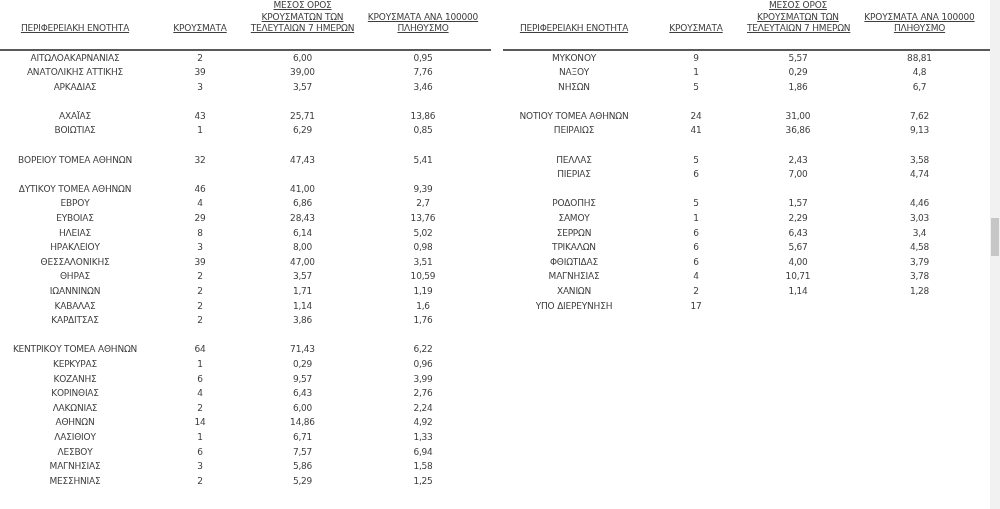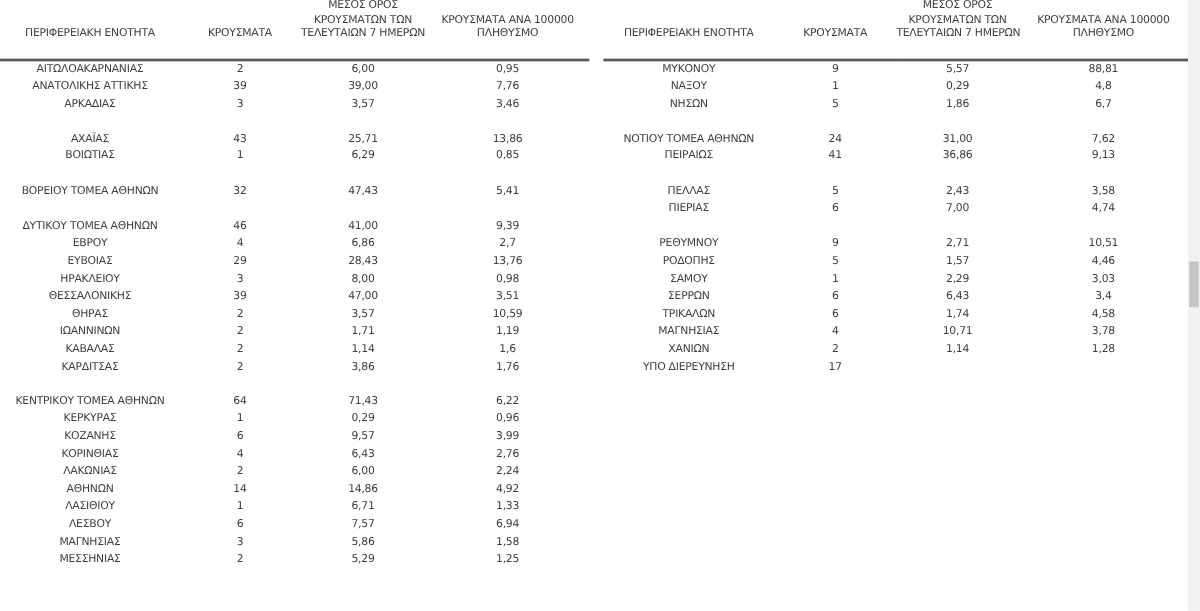--- a/index.html
+++ b/index.html
@@ -16,20 +16,21 @@
   table{border-collapse:collapse;table-layout:fixed;position:absolute;top:0;}
   #table-left{left:0;width:491px;}
   #table-right{left:503px;width:487px;}
   th,td{
     text-align:center;white-space:nowrap;overflow:visible;
     font-weight:normal;padding:0;font-size:9px;letter-spacing:-0.2px;color:var(--text);
   }
   th{
     vertical-align:bottom;line-height:11.5px;padding-bottom:14px;
     border-bottom:2px solid var(--rule);
+    text-decoration:underline;
   }
   thead tr{height:42px;}
   tbody td{height:14.594px;line-height:14.594px;}
   tbody tr.blank td{height:14.594px;}
   td.italic{}
   .scrollbar{
     position:absolute;right:0;top:0;width:10px;height:509px;background:var(--track);
   }
   .scrollbar .thumb{
     position:absolute;left:1px;width:8px;top:218px;height:38px;background:var(--thumb);
@@ -131,20 +132,26 @@
     <td>6,86</td>
     <td>2,7</td>
   </tr>
       <tr>
     <td>ΕΥΒΟΙΑΣ</td>
     <td>29</td>
     <td>28,43</td>
     <td>13,76</td>
   </tr>
       <tr>
+    <td>ΗΛΕΙΑΣ</td>
+    <td>8</td>
+    <td>6,14</td>
+    <td>5,02</td>
+  </tr>
+      <tr>
     <td>ΗΡΑΚΛΕΙΟΥ</td>
     <td>3</td>
     <td>8,00</td>
     <td>0,98</td>
   </tr>
       <tr>
     <td>ΘΕΣΣΑΛΟΝΙΚΗΣ</td>
     <td>39</td>
     <td>47,00</td>
     <td>3,51</td>
@@ -323,48 +330,48 @@
     <td>7,00</td>
     <td>4,74</td>
   </tr>
       <tr class="blank">
     <td></td>
     <td></td>
     <td></td>
     <td></td>
   </tr>
       <tr>
-    <td>ΡΕΘΥΜΝΟΥ</td>
-    <td>9</td>
-    <td>2,71</td>
-    <td>10,51</td>
-  </tr>
-      <tr>
     <td>ΡΟΔΟΠΗΣ</td>
     <td>5</td>
     <td>1,57</td>
     <td>4,46</td>
   </tr>
       <tr>
     <td>ΣΑΜΟΥ</td>
     <td>1</td>
     <td>2,29</td>
     <td>3,03</td>
   </tr>
       <tr>
     <td>ΣΕΡΡΩΝ</td>
     <td>6</td>
     <td>6,43</td>
     <td>3,4</td>
   </tr>
       <tr>
     <td>ΤΡΙΚΑΛΩΝ</td>
     <td>6</td>
-    <td>1,74</td>
+    <td>5,67</td>
     <td>4,58</td>
+  </tr>
+      <tr>
+    <td>ΦΘΙΩΤΙΔΑΣ</td>
+    <td>6</td>
+    <td>4,00</td>
+    <td>3,79</td>
   </tr>
       <tr>
     <td>ΜΑΓΝΗΣΙΑΣ</td>
     <td>4</td>
     <td>10,71</td>
     <td>3,78</td>
   </tr>
       <tr>
     <td>ΧΑΝΙΩΝ</td>
     <td>2</td>

